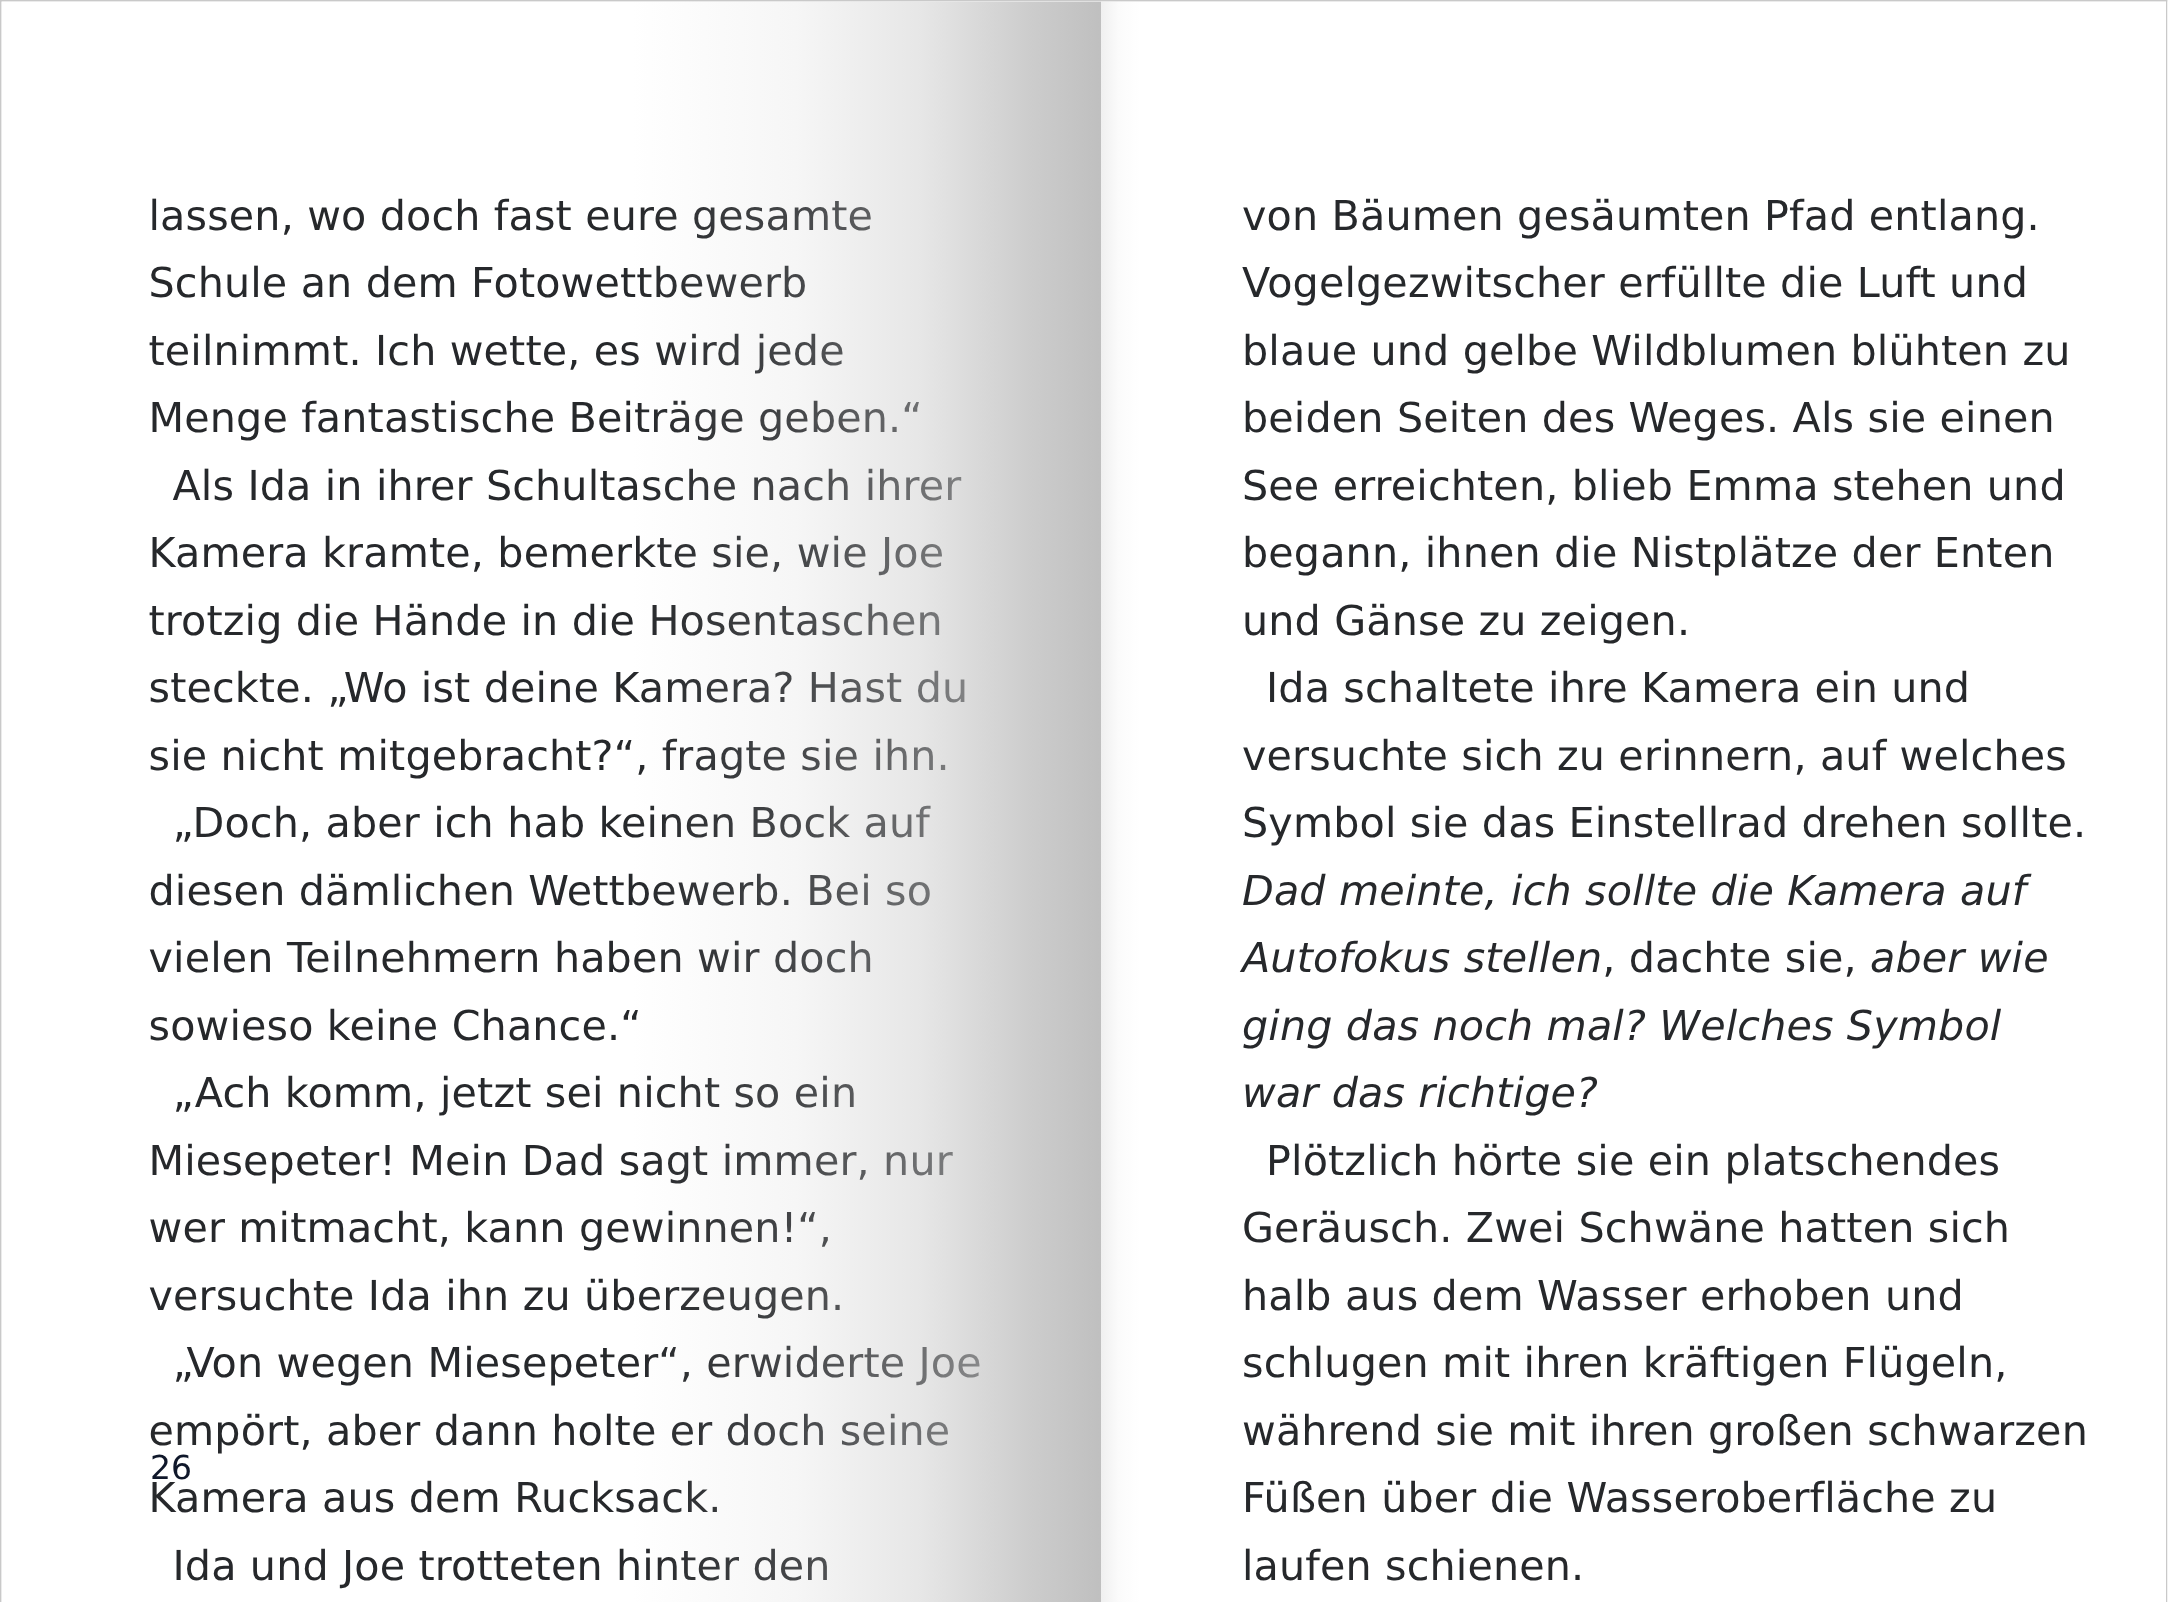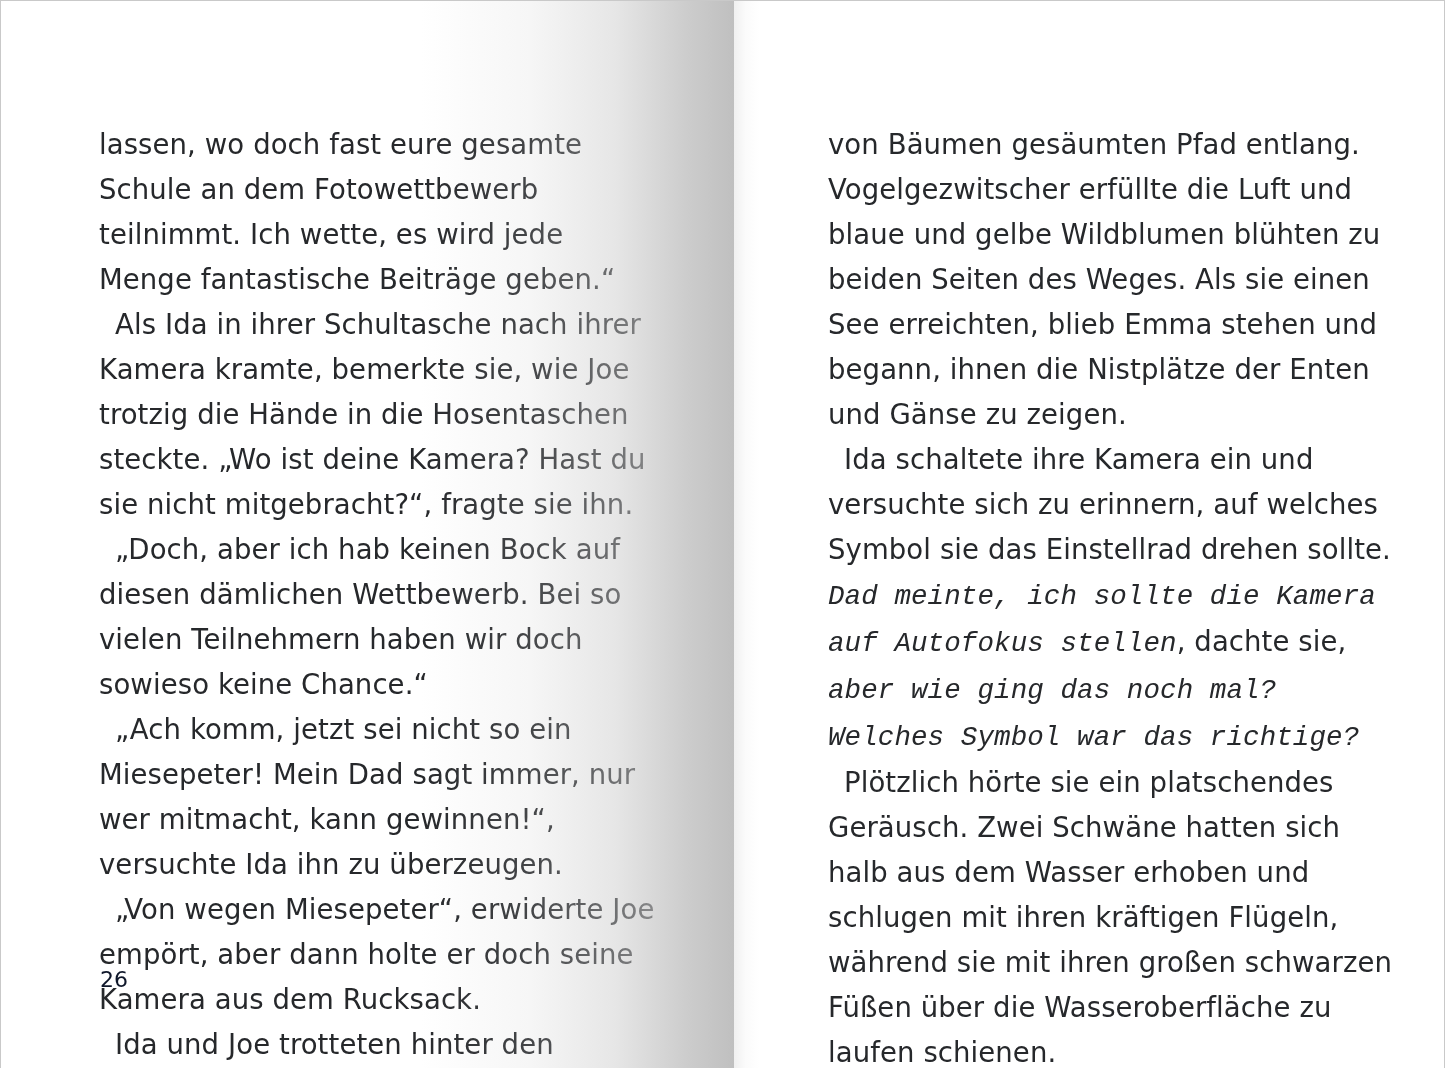--- a/index.html
+++ b/index.html
@@ -97,21 +97,20 @@
     margin: 0;
     text-indent: 0;
   }
 
   .para.indented {
     text-indent: 16px;
   }
 
   em {
     font-style: italic;
-    font-family: Liberation Mono, monospace;
   }
 
   
   .folio {
     position: absolute;
     bottom: 78px;
     color: #0f172a;
     font-size: 22px;
     line-height: 22px;
   }

